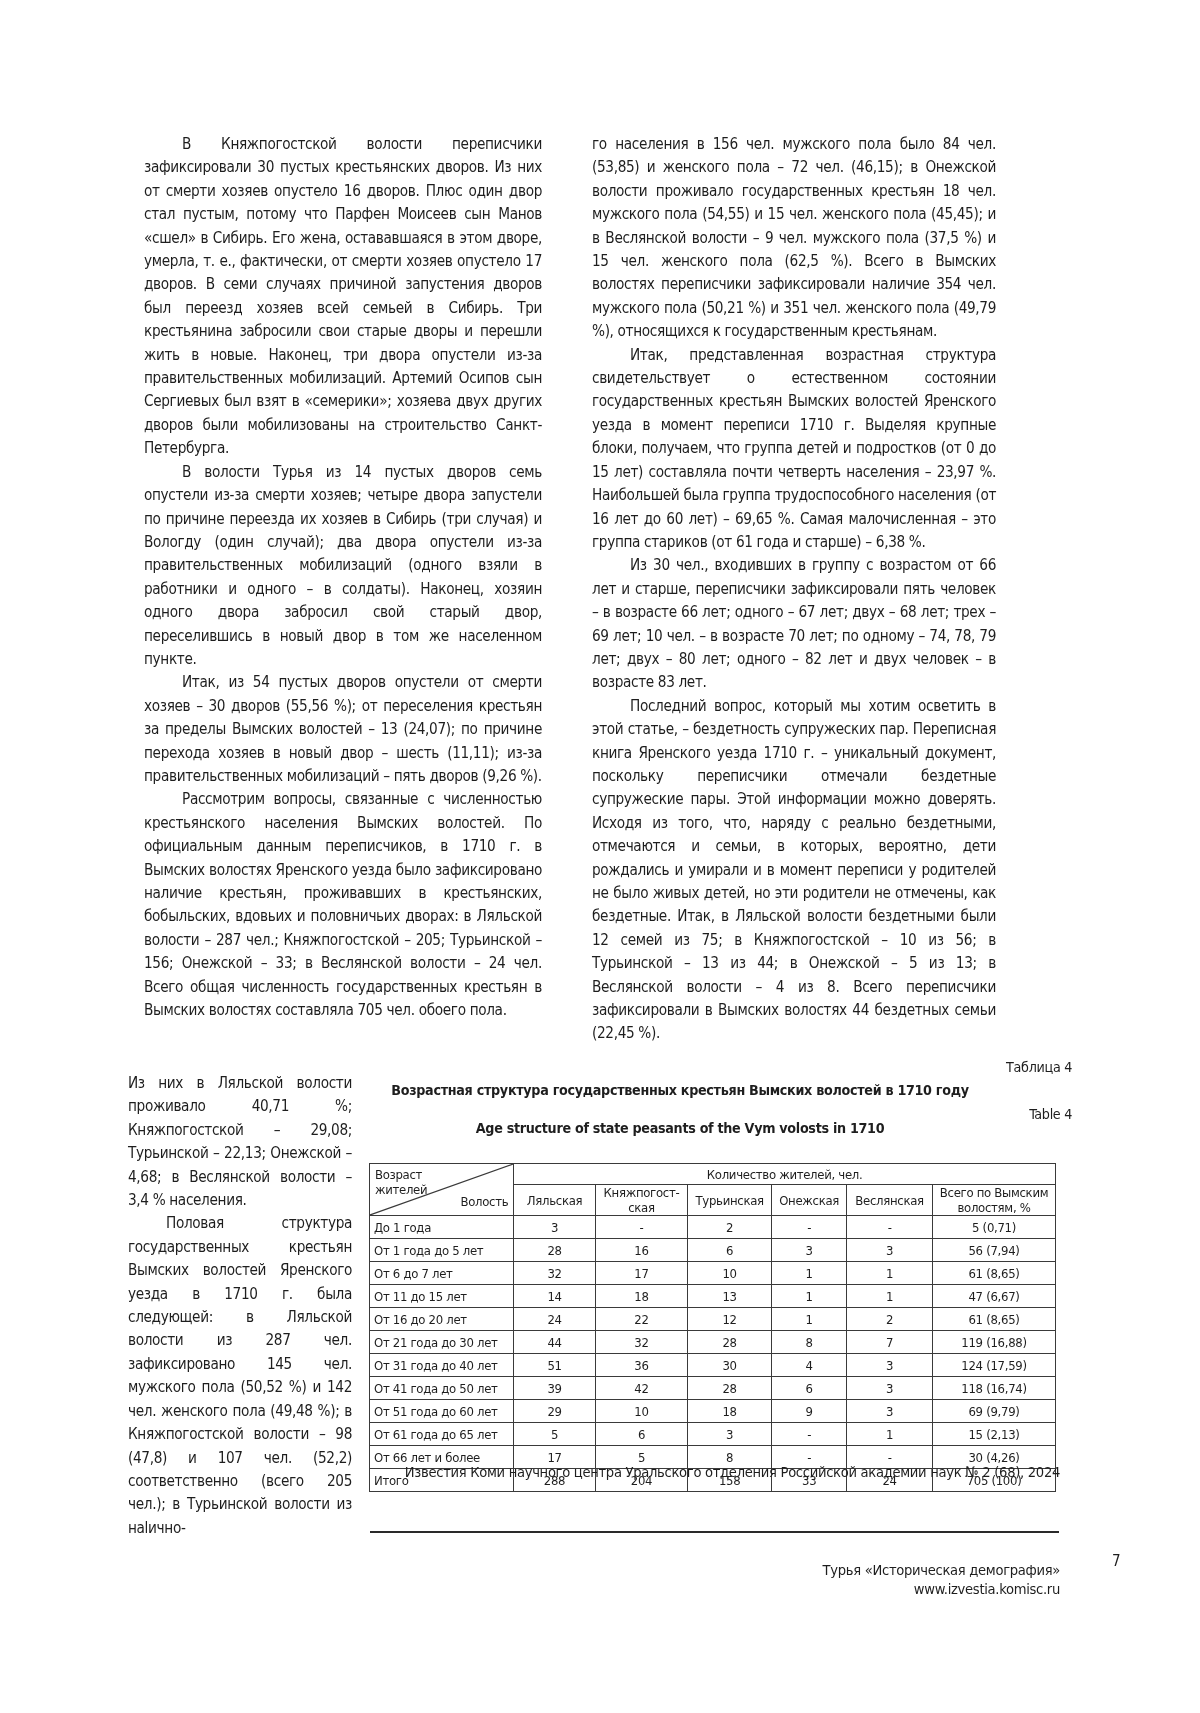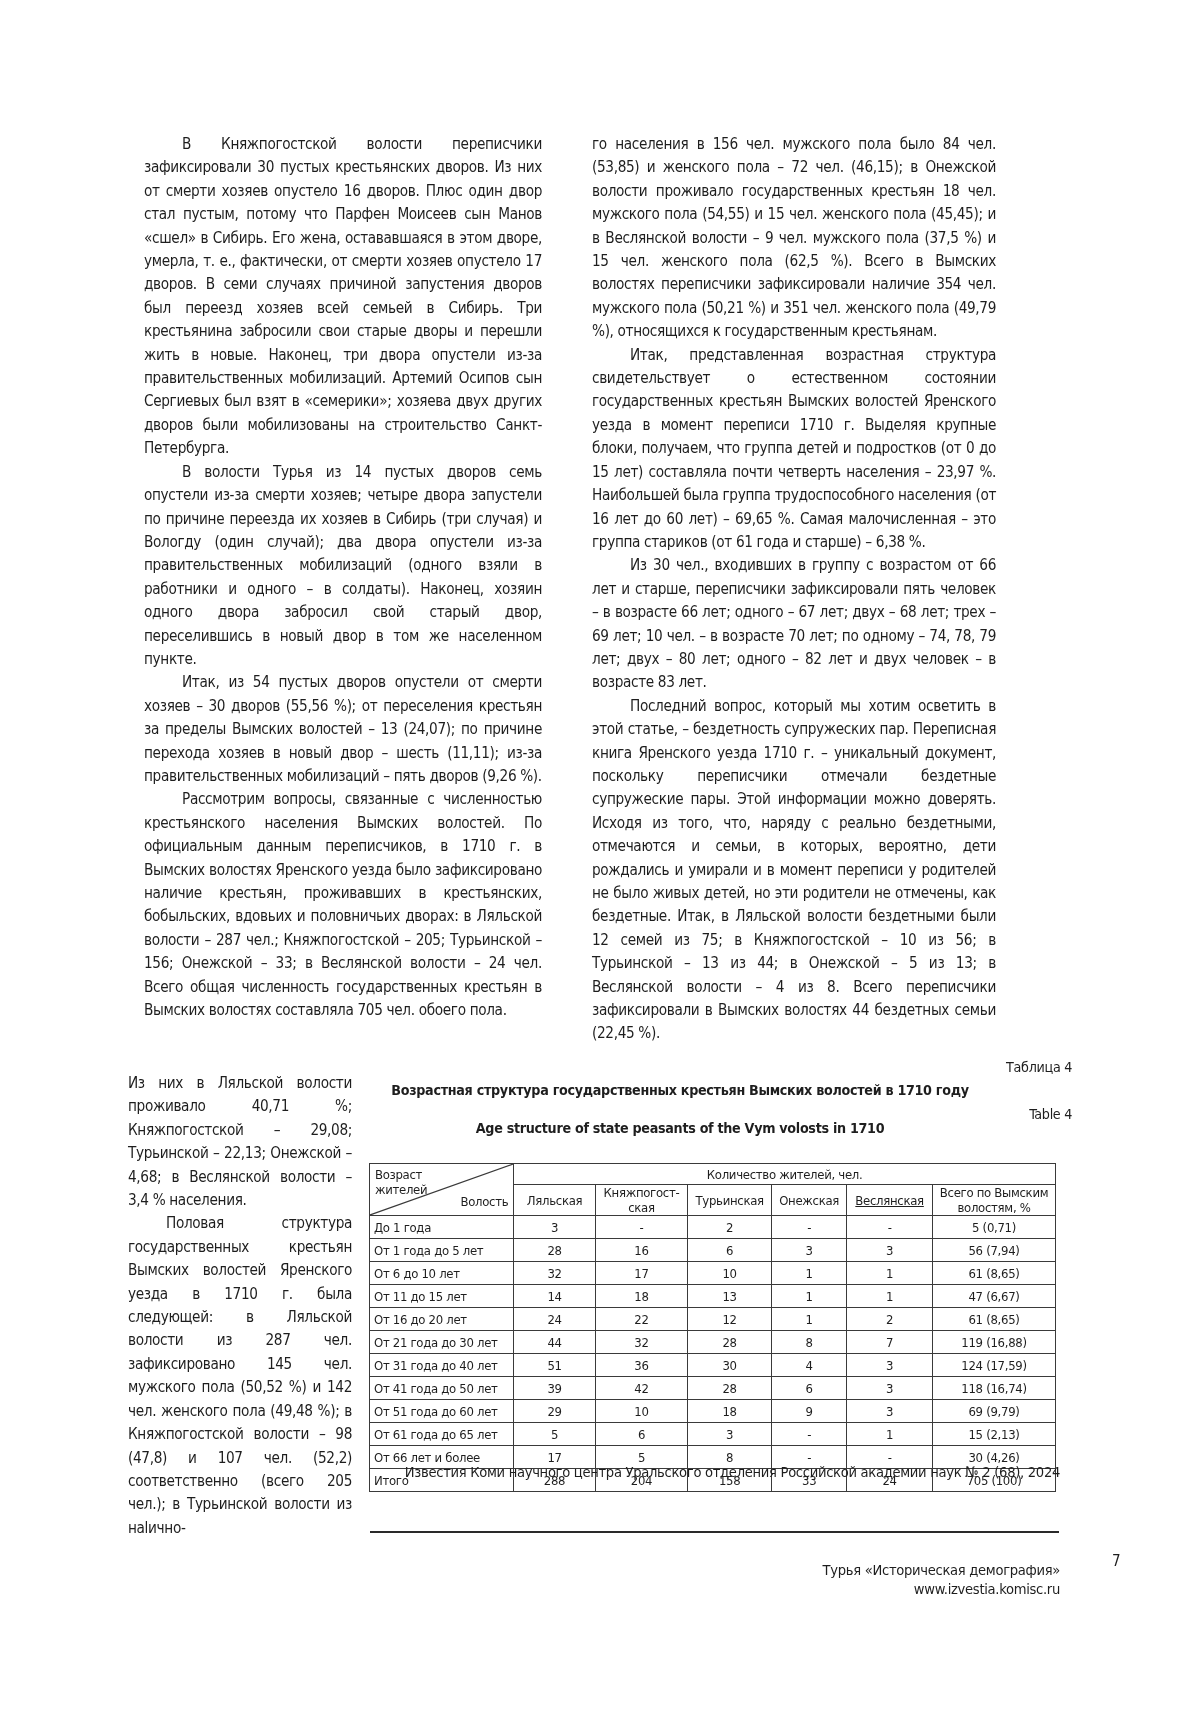--- a/index.html
+++ b/index.html
@@ -95,21 +95,21 @@
       <span class="diag-top" style="width:70px;white-space:normal;">Возраст жителей</span>
       <span class="diag-bottom">Волость</span>
     </td>
     <td colspan="6" style="height:20px;">Количество жителей, чел.</td>
   </tr>
   <tr>
     <td class="hdr2" style="width:66px;">Ляльская</td>
     <td class="hdr2" style="width:62px;">Княжпогост-ская</td>
     <td class="hdr2" style="width:66px;">Турьинская</td>
     <td class="hdr2" style="width:58px;">Онежская</td>
-    <td class="hdr2" style="width:70px;text-decoration:underline;">Веслянская</td>
+    <td class="hdr2" style="width:70px;">Веслянская</td>
     <td class="hdr2" style="width:104px;">Всего по Вымским волостям, %</td>
   </tr>
 
   <tr>
     <td class="rowlabel">До 1 года</td>
     <td>3</td>
     <td>-</td>
     <td>2</td>
     <td>-</td>
     <td>-</td>
@@ -118,21 +118,21 @@
   <tr>
     <td class="rowlabel">От 1 года до 5 лет</td>
     <td>28</td>
     <td>16</td>
     <td>6</td>
     <td>3</td>
     <td>3</td>
     <td>56 (7,94)</td>
   </tr>
   <tr>
-    <td class="rowlabel">От 6 до 10 лет</td>
+    <td class="rowlabel">От 6 до 7 лет</td>
     <td>32</td>
     <td>17</td>
     <td>10</td>
     <td>1</td>
     <td>1</td>
     <td>61 (8,65)</td>
   </tr>
   <tr>
     <td class="rowlabel">От 11 до 15 лет</td>
     <td>14</td>

